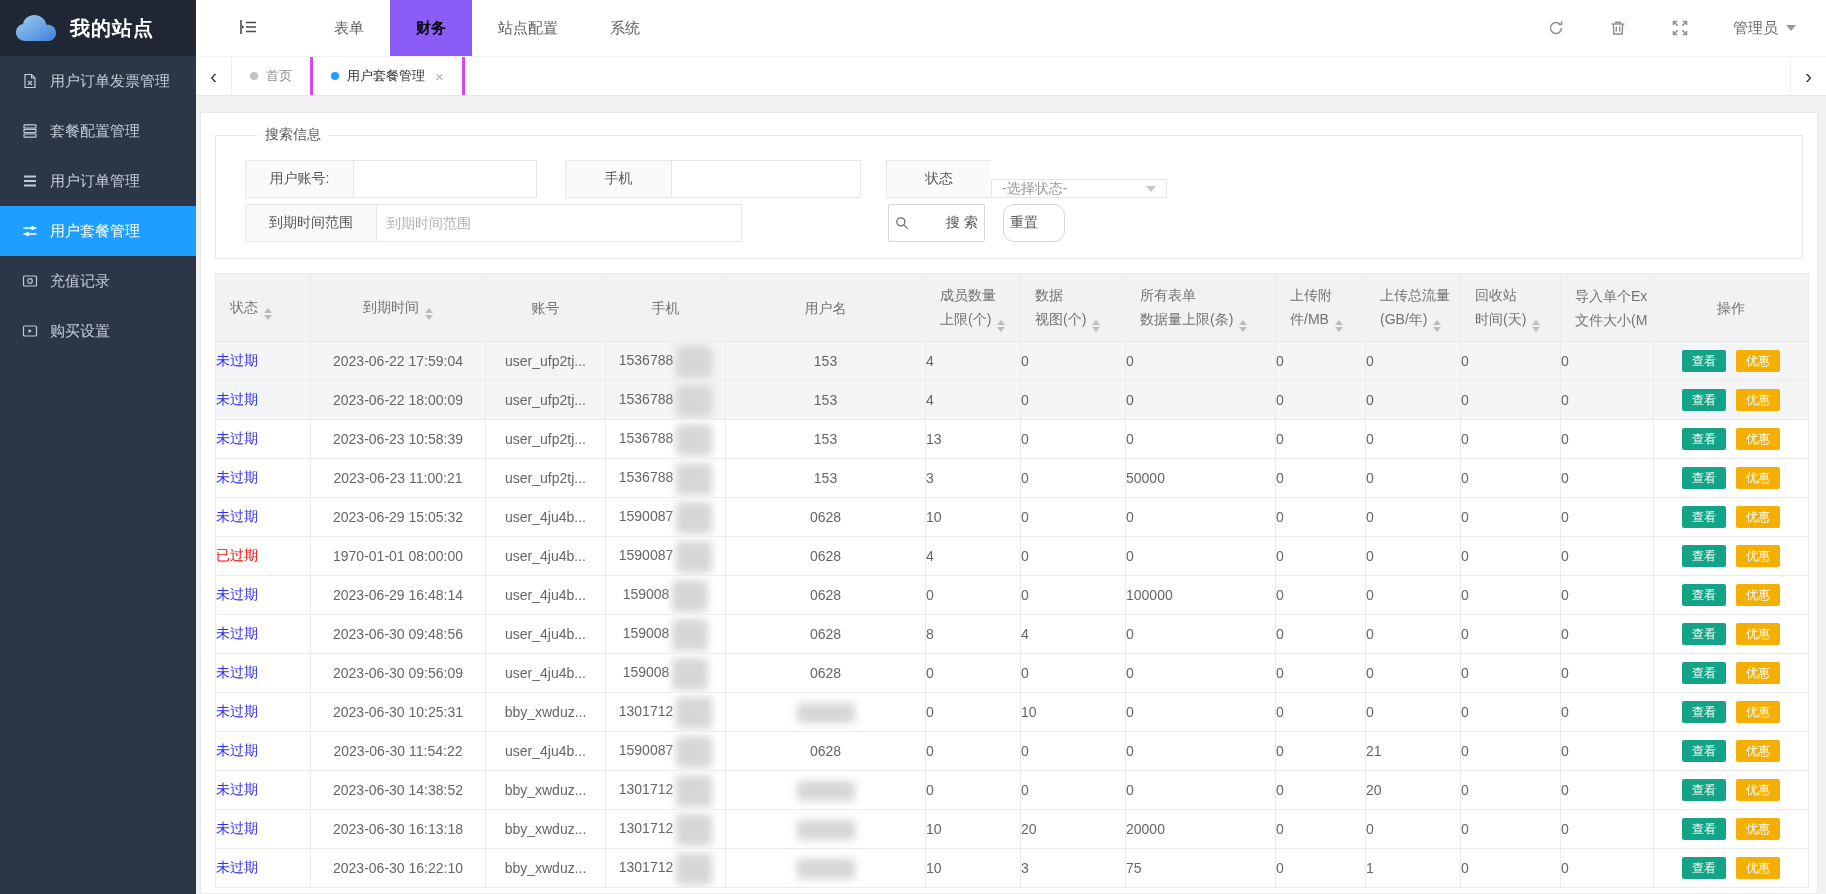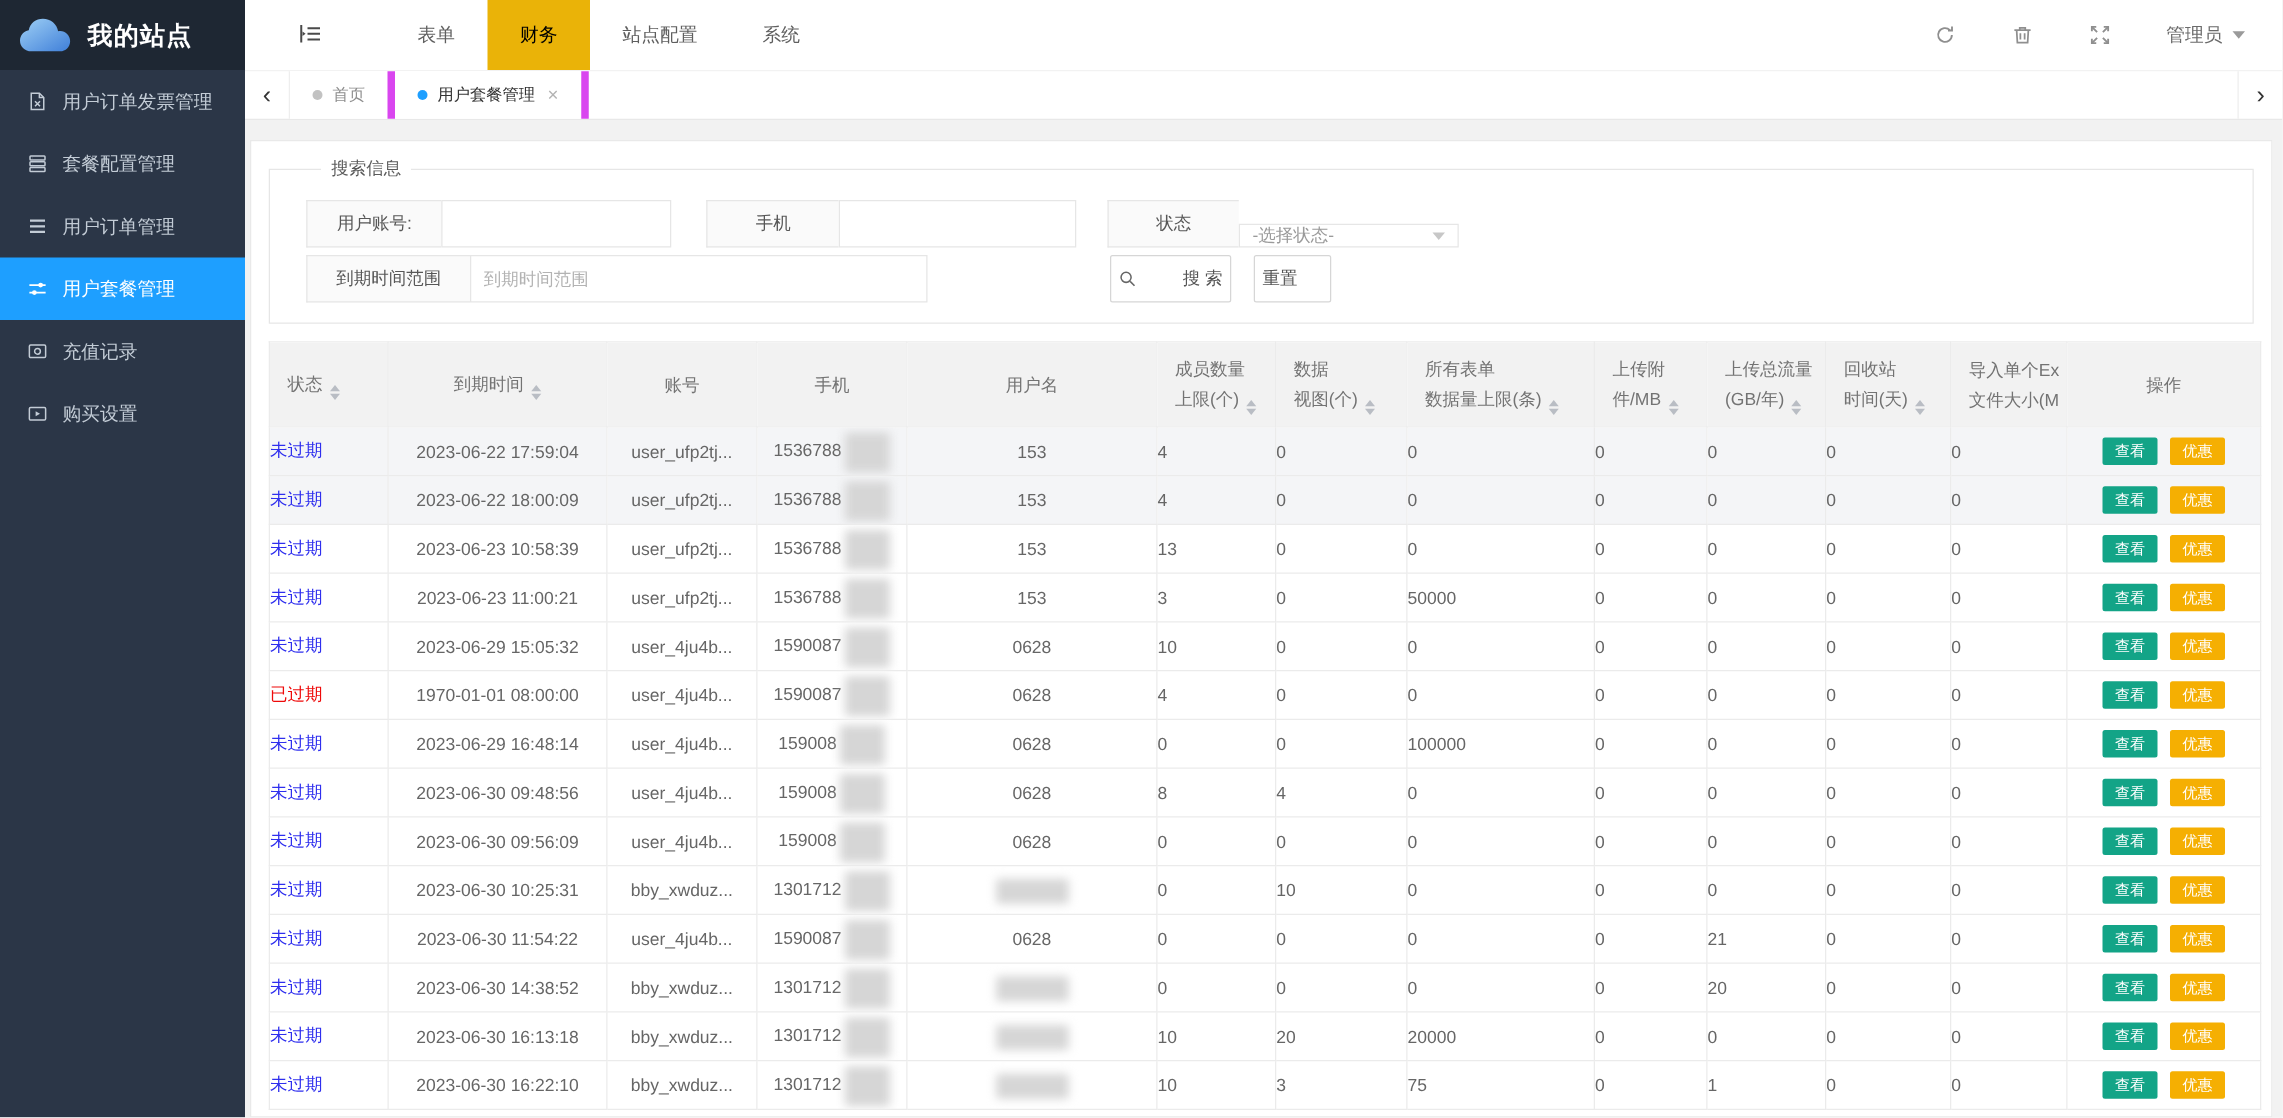--- a/index.html
+++ b/index.html
@@ -16,33 +16,33 @@
   .menu-item svg{width:16px;height:16px;stroke:currentColor;}
   .menu-item.active{background:#1E9FFF;color:#fff;}
 
   
   .main{flex:1;display:flex;flex-direction:column;min-width:0;}
   .navbar{height:56px;background:#fff;display:flex;align-items:center;flex:0 0 56px;}
   .collapse-btn{margin-left:42px;width:22px;height:22px;color:#4a4a4a;cursor:pointer;}
   .collapse-btn svg{width:20px;height:20px;}
   .topnav{display:flex;height:100%;margin-left:48px;}
   .nav-item{display:flex;align-items:center;padding:0 26px;font-size:15px;color:#5f5f5f;cursor:pointer;height:100%;}
-  .nav-item.active{background:#eab308;color:#000;font-weight:normal;}
+  .nav-item.active{background:#8b5cf6;color:#000;font-weight:bold;}
   .nav-right{margin-left:auto;display:flex;align-items:center;gap:44px;padding-right:30px;height:100%;}
   .nav-icon{width:18px;height:18px;color:#8f8f8f;cursor:pointer;display:inline-flex;}
   .nav-icon svg{width:18px;height:18px;}
   .admin{display:flex;align-items:center;gap:8px;color:#6b6b6b;font-size:15px;cursor:pointer;}
   .caret{width:0;height:0;border-left:5px solid transparent;border-right:5px solid transparent;border-top:6px solid #9a9a9a;display:inline-block;}
 
   
   .tabbar{height:40px;background:#fff;border-top:1px solid #f2f2f2;border-bottom:1px solid #e8e8e8;display:flex;align-items:stretch;flex:0 0 40px;}
   .tab-arrow{width:36px;display:flex;align-items:center;justify-content:center;color:#333;font-size:20px;cursor:pointer;}
   .tab-arrow.left{border-right:1px solid #eee;}
   .tab-arrow.right{margin-left:auto;border-left:1px solid #eee;}
-  .tab{display:flex;align-items:center;gap:8px;padding:0 18px;border-right:6px solid #d946ef;font-size:13px;color:#8d8d8d;cursor:pointer;background:#fff;}
+  .tab{display:flex;align-items:center;gap:8px;padding:0 18px;border-right:3px solid #d946ef;font-size:13px;color:#8d8d8d;cursor:pointer;background:#fff;}
   .tab .dot{width:8px;height:8px;border-radius:50%;background:#c2c2c2;display:inline-block;}
   .tab.active{color:#333;}
   .tab.active .dot{background:#1E9FFF;}
   .tab .close{color:#b3b3b3;font-size:15px;margin-left:2px;}
 
   
   .content{flex:1;padding:16px 8px 0 4px;overflow:hidden;}
   .card{background:#fff;border:1px solid #e9e9e9;height:100%;padding:13px 14px 0 14px;overflow:hidden;}
 
   
@@ -251,21 +251,21 @@
             </div>
             <button class="sbtn" style="margin-left:146px;width:97px;">
               <span style="display:inline-flex;">
                 <svg viewBox="0 0 16 16" fill="none" stroke="#666" stroke-width="1.4">
                   <circle cx="6.7" cy="6.7" r="4.6"></circle>
                     <path d="M10.4 10.4l4 4"></path>
                 </svg>
               </span>
               <span>搜 索</span>
             </button>
-            <button class="sbtn" style="margin-left:18px;width:62px;">
+            <button class="sbtn" style="margin-left:18px;width:62px;border-radius:11px;">
               <span>重置</span>
             </button>
           </div>
         </fieldset>
 
         <table class="grid" id="data-table">
             <colgroup>
               <col style="width: 95px;">
               <col style="width: 175px;">
               <col style="width: 120px;">

